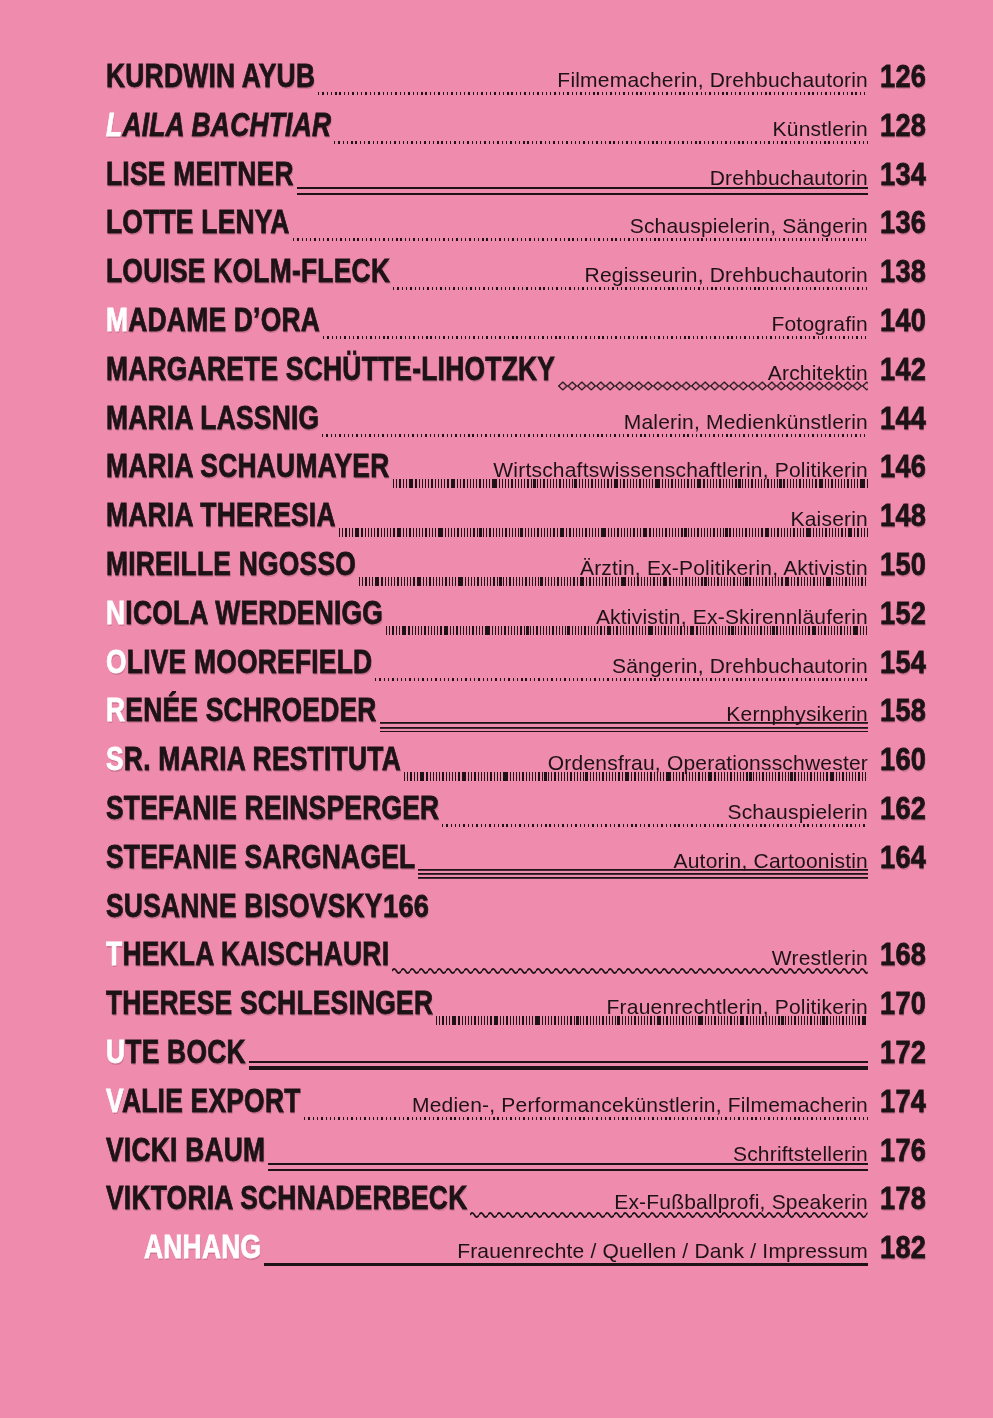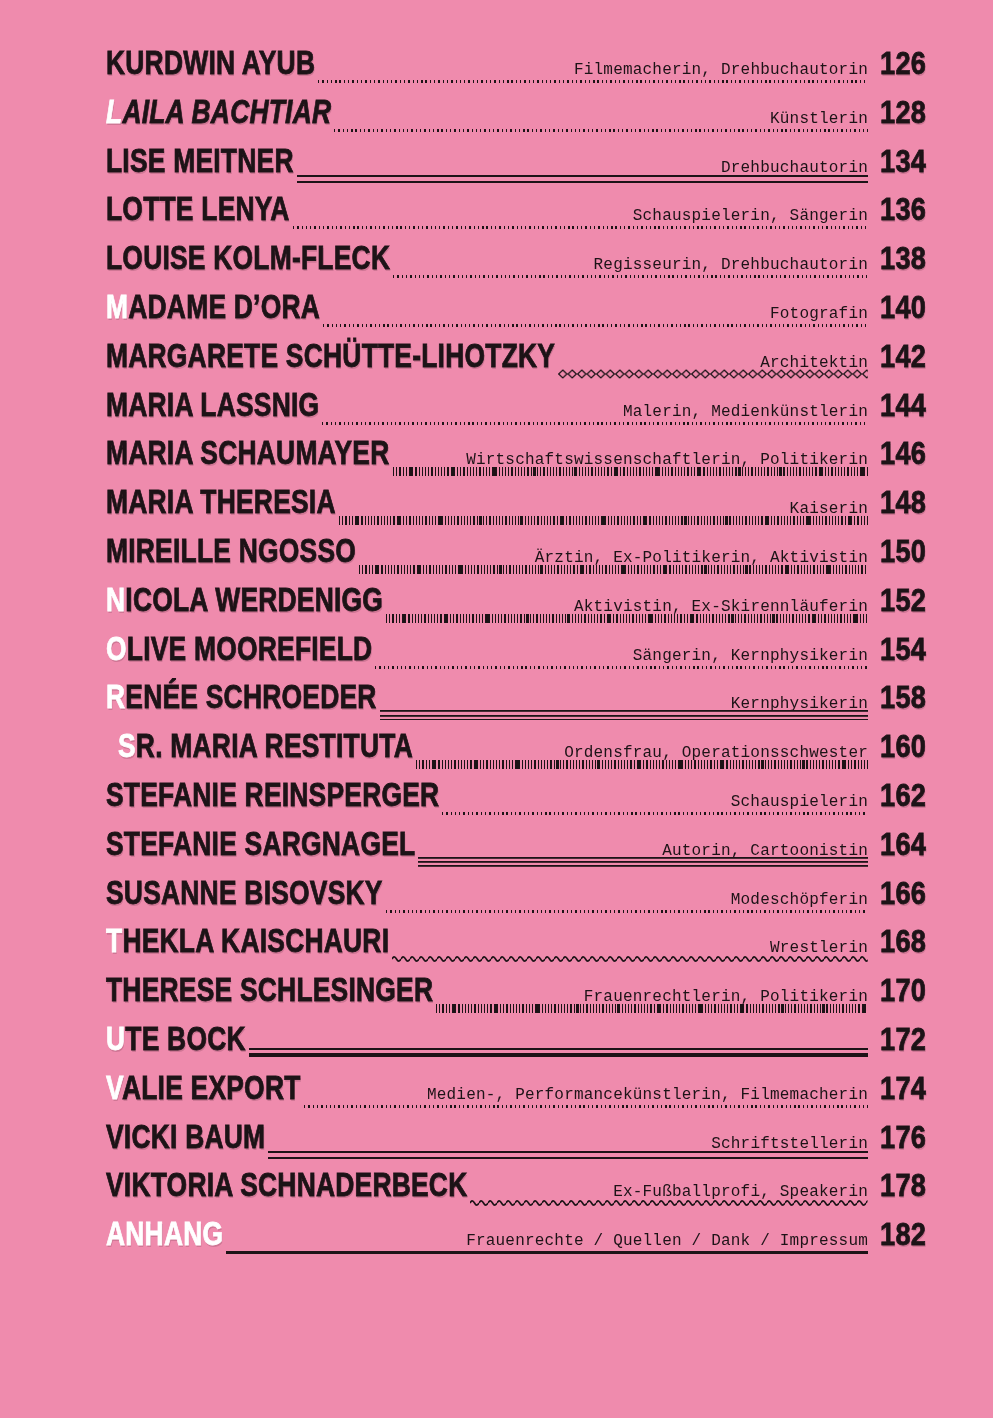--- a/index.html
+++ b/index.html
@@ -9,21 +9,21 @@
   }
   *{margin:0;padding:0;box-sizing:border-box;}
   html,body{width:993px;height:1418px;overflow:hidden;}
   body{
     background:var(--pink);
     font-family:"Liberation Sans", sans-serif;
     color:var(--ink);
   }
   .page{
     width:993px;height:1418px;
-    padding:39px 61px 0 106px;
+    padding:52px 61px 0 106px;
   }
   .row{
     display:flex;
     align-items:baseline;
     height:48.8px;
     white-space:nowrap;
   }
   .name-wrap{
     display:block;
     overflow:visible;
@@ -44,22 +44,22 @@
   }
   .wi{color:var(--white);-webkit-text-stroke:0.8px var(--white);}
   .mid{
     position:relative;
     flex:1 1 auto;
     min-width:0;
     margin:0 12px 0 8px;
     text-align:right;
   }
   .desc{
-    font-family:Liberation Mono, monospace;
-    font-size:16px;
+    font-family:Liberation Sans, sans-serif;
+    font-size:21px;
     line-height:18px;
     letter-spacing:0.2px;
     color:var(--ink);
     white-space:nowrap;
   }
   .leader{
     position:absolute;
     left:-5px;
     width:calc(100% + 5px);
     pointer-events:none;
@@ -202,35 +202,35 @@
     <span class="name-wrap" style="width: 277.138px;"><span class="name"><span class="wi">N</span><span class="rest">ICOLA WERDENIGG</span></span></span>
     <div class="mid">
       <span class="desc">Aktivistin, Ex-Skirennläuferin</span>
     <div class="leader ld-barcode"></div></div>
     <span class="numcell"><span class="num">152</span></span>
   </div>
 
   <div class="row">
     <span class="name-wrap" style="width: 266.388px;"><span class="name"><span class="wi">O</span><span class="rest">LIVE MOOREFIELD</span></span></span>
     <div class="mid">
-      <span class="desc">Sängerin, Kernphysikerin</span>
+      <span class="desc">Sängerin, Drehbuchautorin</span>
     <div class="leader ld-dotted"></div></div>
     <span class="numcell"><span class="num">154</span></span>
   </div>
 
   <div class="row">
     <span class="name-wrap" style="width: 270.587px;"><span class="name"><span class="wi">R</span><span class="rest">ENÉE SCHROEDER</span></span></span>
     <div class="mid">
       <span class="desc">Kernphysikerin</span>
     <div class="leader ld-triple"></div></div>
     <span class="numcell"><span class="num">158</span></span>
   </div>
 
   <div class="row">
-    <span class="name-wrap" style="width: 294.95px; margin-left: 12px;"><span class="name"><span class="wi">S</span><span class="rest">R. MARIA RESTITUTA</span></span></span>
+    <span class="name-wrap" style="width: 294.95px;"><span class="name"><span class="wi">S</span><span class="rest">R. MARIA RESTITUTA</span></span></span>
     <div class="mid">
       <span class="desc">Ordensfrau, Operationsschwester</span>
     <div class="leader ld-barcode"></div></div>
     <span class="numcell"><span class="num">160</span></span>
   </div>
 
   <div class="row">
     <span class="name-wrap" style="width: 333.4px;"><span class="name"><span class="wi"></span><span class="rest">STEFANIE REINSPERGER</span></span></span>
     <div class="mid">
       <span class="desc">Schauspielerin</span>
@@ -241,23 +241,20 @@
   <div class="row">
     <span class="name-wrap" style="width: 309.425px;"><span class="name"><span class="wi"></span><span class="rest">STEFANIE SARGNAGEL</span></span></span>
     <div class="mid">
       <span class="desc">Autorin, Cartoonistin</span>
     <div class="leader ld-triple"></div></div>
     <span class="numcell"><span class="num">164</span></span>
   </div>
 
   <div class="row">
     <span class="name-wrap" style="width: 276.7px;"><span class="name"><span class="wi"></span><span class="rest">SUSANNE BISOVSKY</span></span></span>
-    <div class="mid">
-      <span class="desc">Modeschöpferin</span>
-    <div class="leader ld-dotted"></div></div>
     <span class="numcell"><span class="num">166</span></span>
   </div>
 
   <div class="row">
     <span class="name-wrap" style="width: 283.238px;"><span class="name"><span class="wi">T</span><span class="rest">HEKLA KAISCHAURI</span></span></span>
     <div class="mid">
       <span class="desc">Wrestlerin</span>
     <svg class="leader ld-svg" height="10">
             <defs>
               <pattern id="pat-wavy-19" patternUnits="userSpaceOnUse" width="9" height="10">
@@ -309,20 +306,20 @@
               <pattern id="pat-wavy-24" patternUnits="userSpaceOnUse" width="9" height="10">
                 <path d="M0 5 Q 2.25 0.8 4.5 5 Q 6.75 9.2 9 5" stroke-width="1.6" fill="none" stroke="#1d1317"></path>
               </pattern>
             </defs>
             <rect width="100%" height="10" fill="url(#pat-wavy-24)"></rect>
           </svg></div>
     <span class="numcell"><span class="num">178</span></span>
   </div>
 
   <div class="row">
-    <span class="name-wrap" style="width: 117.312px;"><span class="name"><span class="wi">ANHANG</span><span class="rest"></span></span></span>
+    <span class="name-wrap" style="width: 117.312px; margin-left: 38px;"><span class="name"><span class="wi">ANHANG</span><span class="rest"></span></span></span>
     <div class="mid">
       <span class="desc">Frauenrechte / Quellen / Dank / Impressum</span>
     <div class="leader ld-solid"></div></div>
     <span class="numcell"><span class="num">182</span></span>
   </div>
 </div>
 </div>
 
 </body></html>

